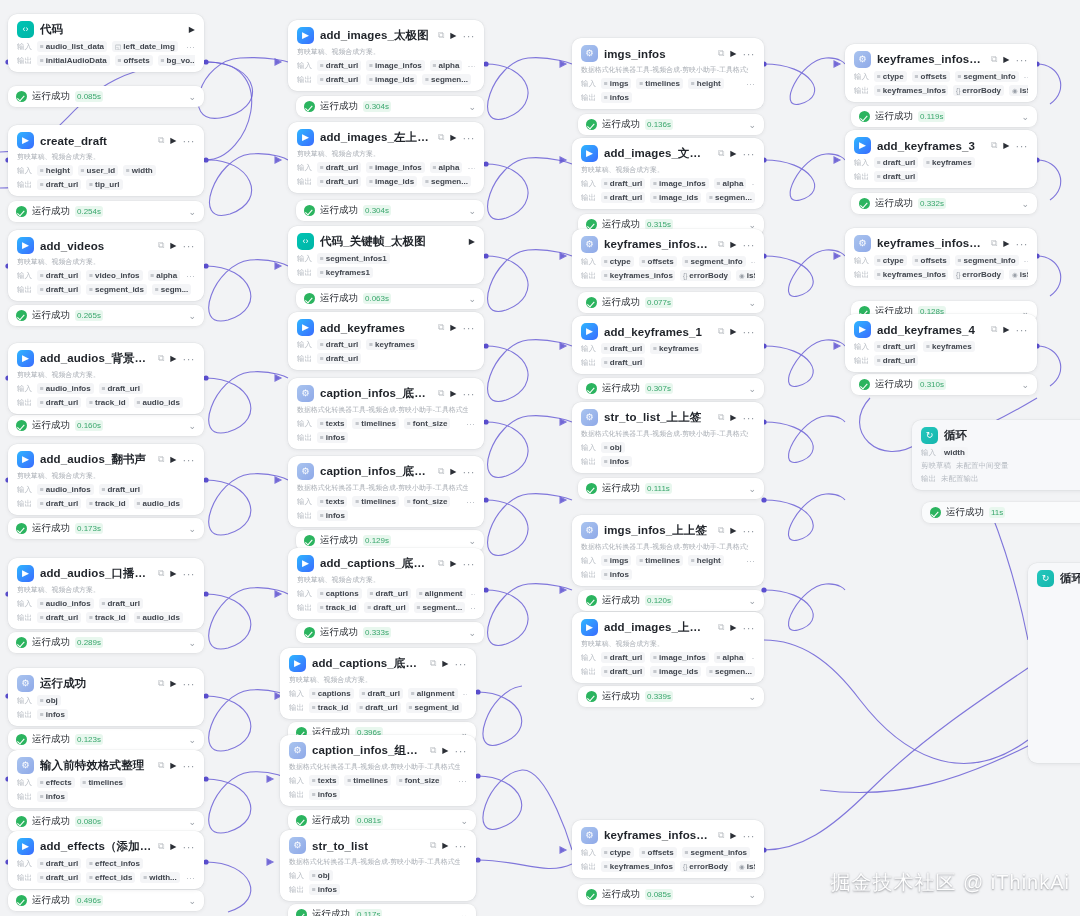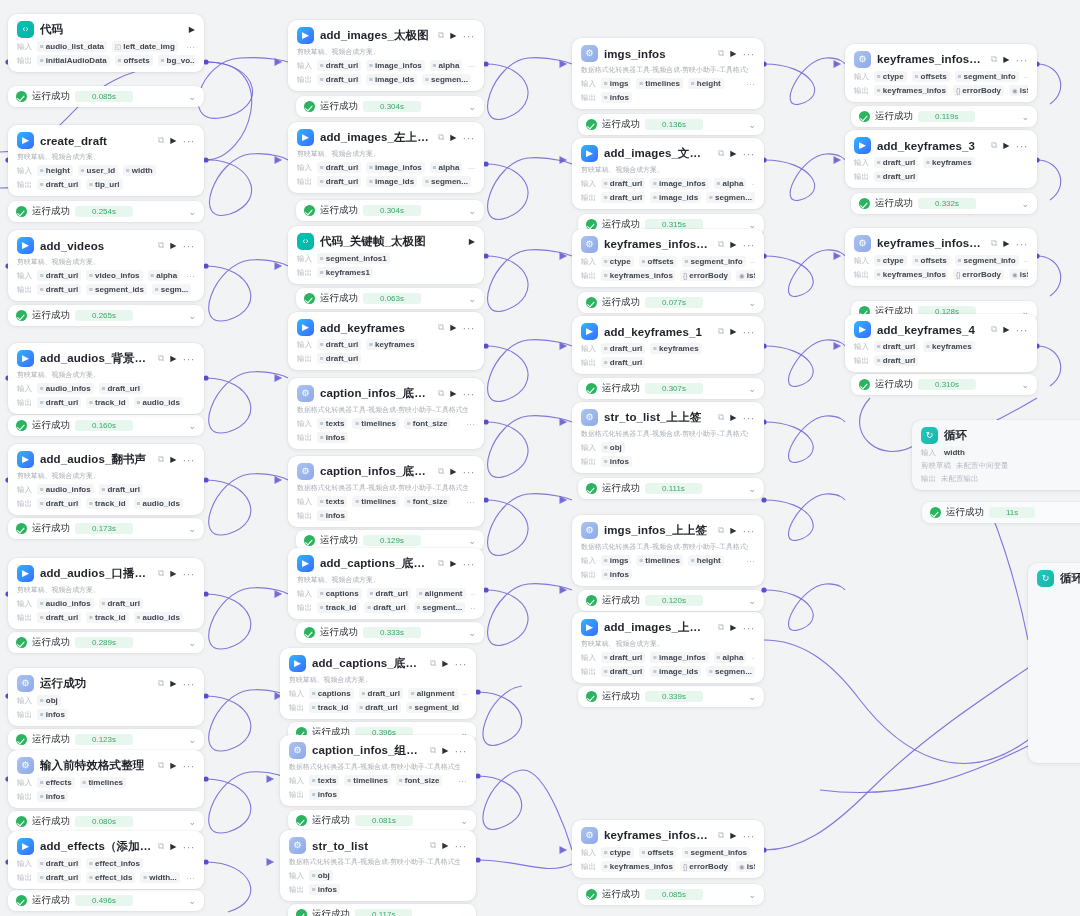--- a/index.html
+++ b/index.html
@@ -94,21 +94,21 @@
   }
   .ok::after {
     content: ""; position: absolute; left: 3px; top: 2.5px;
     width: 3px; height: 5.5px;
     border: solid #fff; border-width: 0 1.4px 1.4px 0;
     transform: rotate(42deg);
   }
   .stext { font-size: 9.5px; color: #1f2329; font-weight: 500; }
   .stime {
     font-size: 8px; color: #3aa76d; background: #e8f7ee;
-    border-radius: 3px; padding: 1px 17px; font-weight: 500;
+    border-radius: 3px; padding: 1px 2px; font-weight: 500;
   }
   .chev { margin-left: auto; font-size: 9px; color: #9aa0a8; }
 
   
   #watermark {
     position: absolute; right: 10px; bottom: 20px;
     font-size: 20px; color: #fdfdfd;
     font-weight: 500;
     text-shadow: 0 0 1px #b9bcc2, 0 1px 2px rgba(80,82,88,.55);
     z-index: 9; white-space: nowrap;
@@ -1490,13 +1490,14 @@
 
   </div>
 
   <div class="node loop" id="loop-body" style="left: 1028px; top: 563px; width: 160px; height: 200px;">
     <div class="nhead">
       <span class="nicon ic-loop">↻</span>
       <span class="ntitle">循环体</span>
     </div>
   </div>
 
+  <div id="watermark">掘金技术社区 @ iThinkAi</div>
 </div>
 
 </body></html>

